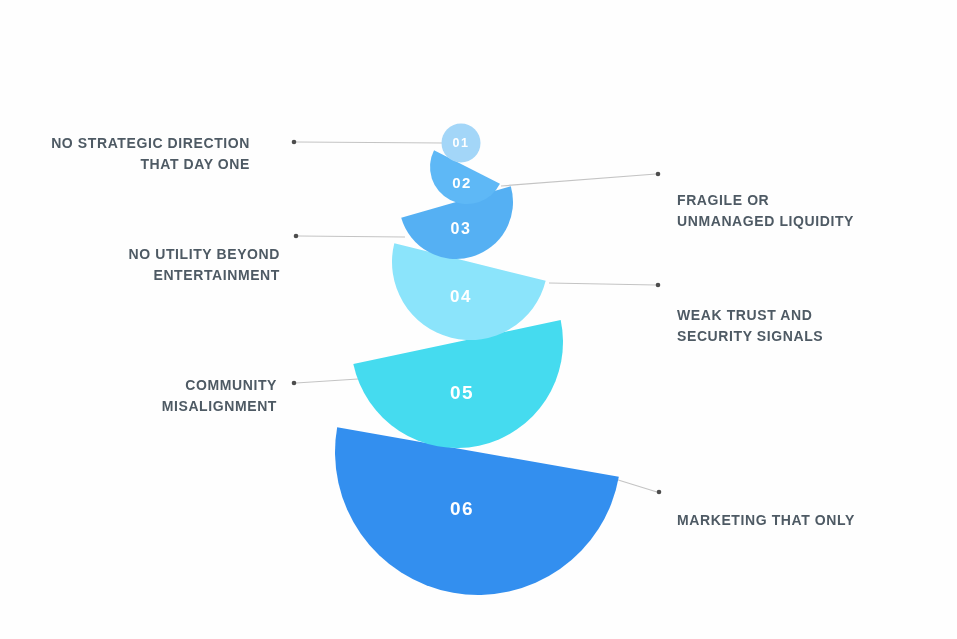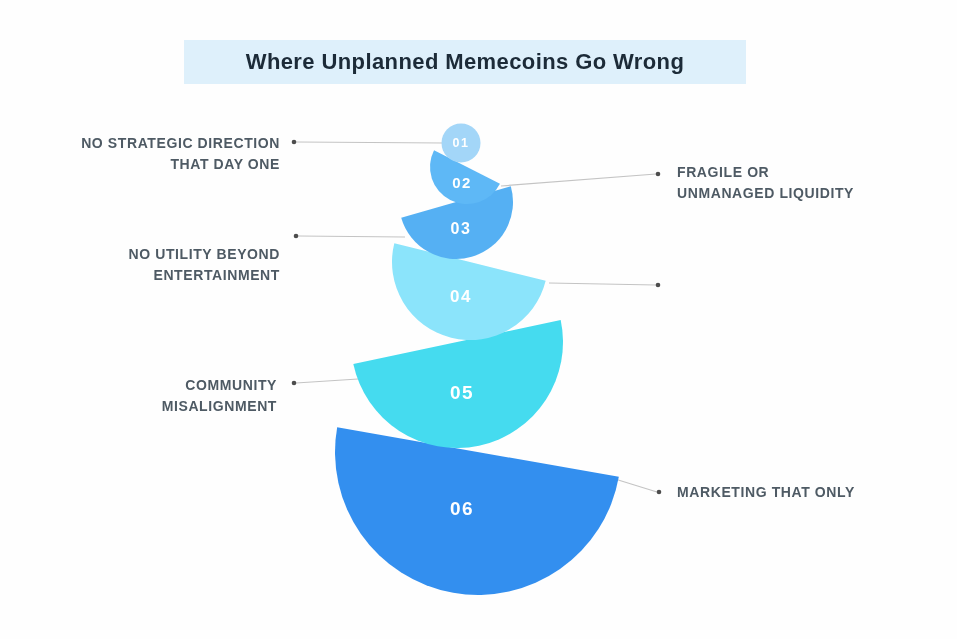--- a/index.html
+++ b/index.html
@@ -43,41 +43,38 @@
   .stage-label {
     position: absolute;
     font-size: 14px;
     font-weight: 700;
     letter-spacing: 0.6px;
     line-height: 21px;
     color: #4e5a64;
     white-space: nowrap;
   }
   .stage-label.left  { text-align: right; }
-  .stage-label.right { text-align: left; }
-  .label-1 { right: 677px; top: 133px; }
+  .stage-label.right { text-align: left; margin-top: 28px; }
+  .label-1 { right: 707px; top: 133px; }
   .label-2 { left: 677px;  top: 162px; }
   .label-3 { right: 677px; top: 224px; margin-top: 20px; }
   .label-4 { left: 677px;  top: 277px; }
   .label-5 { right: 680px; top: 375px; }
   .label-6 { left: 677px;  top: 482px; }
   .num {
     font-family: "Liberation Sans", sans-serif;
     font-weight: 700;
     letter-spacing: 1.5px;
   }
 </style>
 </head>
 <body>
 
 <div class="canvas">
 
-  <div class="title-banner">
-    <h1>Where Unplanned Memecoins Go Wrong</h1>
-  </div>
 
   <svg class="graphic" viewBox="0 0 957 639" xmlns="http://www.w3.org/2000/svg">
 
     <g stroke-width="1.2" fill="none" stroke="#C4C4C4">
       <line x1="296" y1="142" x2="445" y2="143"></line>
       <line x1="501" y1="186" x2="656" y2="174"></line>
       <line x1="298" y1="236" x2="405" y2="237"></line>
       <line x1="549" y1="283" x2="656" y2="285"></line>
       <line x1="296" y1="383" x2="358" y2="379"></line>
       <line x1="615" y1="479" x2="657" y2="492"></line>
@@ -114,20 +111,24 @@
     <div>THAT DAY ONE</div>
   </div>
   <div class="stage-label right label-2">
     <div>FRAGILE OR</div>
     <div>UNMANAGED LIQUIDITY</div>
   </div>
   <div class="stage-label left label-3">
     <div>NO UTILITY BEYOND</div>
     <div>ENTERTAINMENT</div>
   </div>
+  <div class="stage-label right label-4">
+    <div>WEAK TRUST AND</div>
+    <div>SECURITY SIGNALS</div>
+  </div>
   <div class="stage-label left label-5">
     <div>COMMUNITY</div>
     <div>MISALIGNMENT</div>
   </div>
   <div class="stage-label right label-6">
     <div>MARKETING THAT ONLY</div>
   </div>
 
 </div>
 

